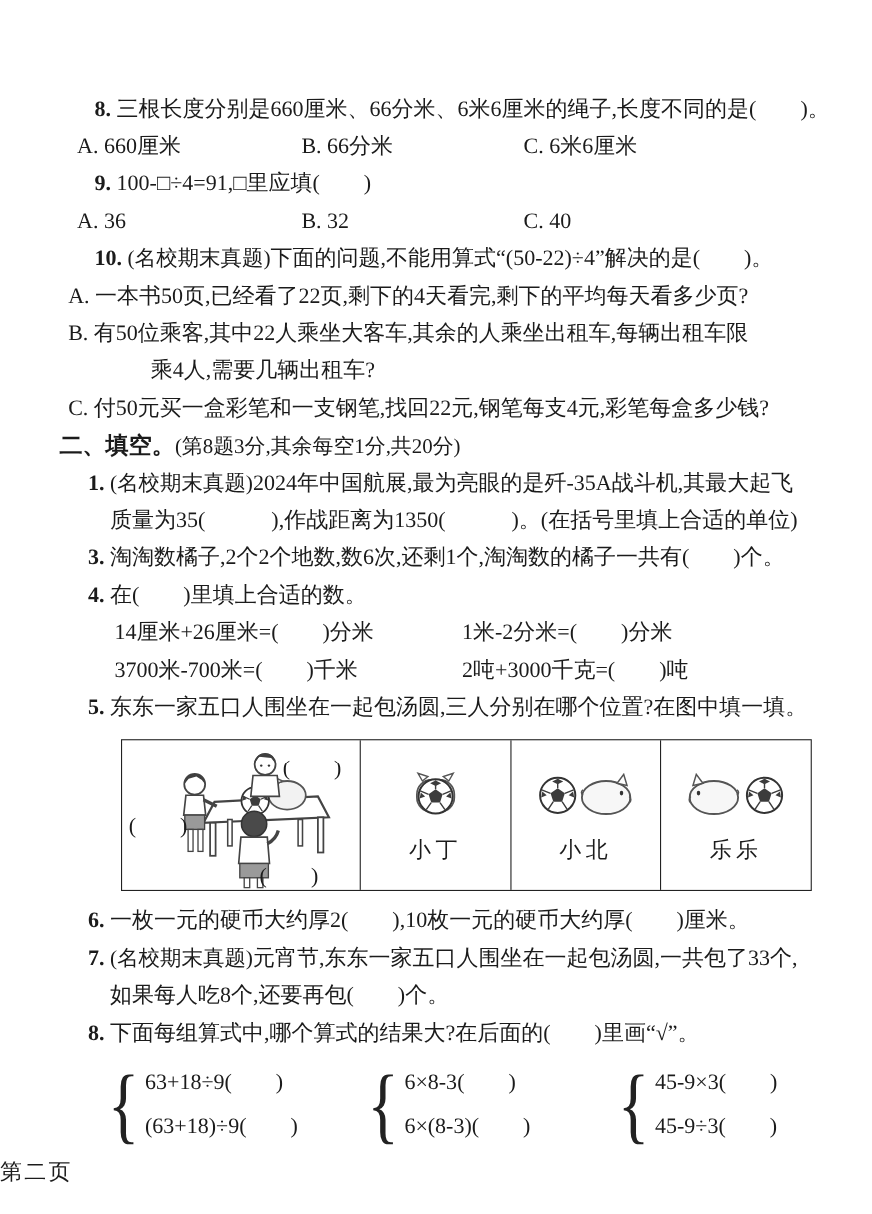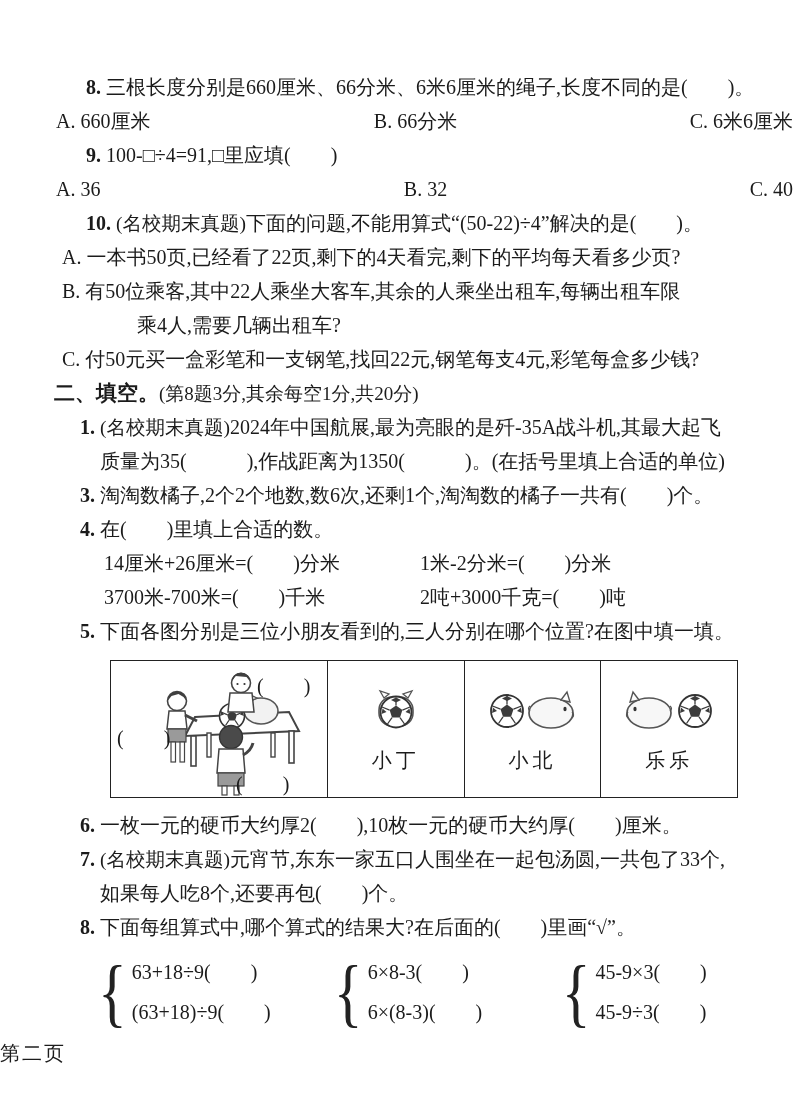--- a/index.html
+++ b/index.html
@@ -1,32 +1,32 @@
 <!DOCTYPE html>
 <html><head>
 <meta charset="utf-8">
 <style>
   html,body{margin:0;padding:0;}
   body{
     width:793px;height:1104px;background:#ffffff;
     font-family:"Liberation Serif","DejaVu Serif",serif;
     font-size:20px;color:#1b1b1b;overflow:hidden;
   }
-  .sheet{padding-top:70px;}
+  .sheet{padding-top:70px;margin-top:12px;}
   .line{line-height:34px;height:34px;white-space:nowrap;}
   .ind-q{padding-left:86px;}
   .ind-sub{padding-left:80px;}
   .ind-opt{padding-left:62px;}
   .ind-cont{padding-left:137px;}
   .ind-cont2{padding-left:100px;}
   .num{font-weight:bold;margin-right:5px;}
   .sect{padding-left:54px;}
   .sect .title{font-weight:bold;font-size:21px;}
   .sect .note{font-size:19px;}
-  .opts-row{display:flex;padding-left:56px;justify-content:space-between;}
+  .opts-row{display:flex;padding-left:70px;}
   .opts-row .optA{width:204px;}
   .opts-row .optB{width:202px;}
   .tworow{display:flex;padding-left:104px;}
   .tworow .col1{width:316px;}
   .kai{font-size:19.5px;}
   
   .figure{
     margin-left:110px;margin-top:12px;margin-bottom:10px;
     width:628px;height:138px;border:1.6px solid #222;
     display:flex;box-sizing:border-box;
@@ -89,21 +89,21 @@
   <div class="line ind-sub"><span class="num">4.</span><span>在(　　)里填上合适的数。</span></div>
   <div class="line tworow">
     <span class="col1">14厘米+26厘米=(　　)分米</span>
     <span class="col2">1米-2分米=(　　)分米</span>
   </div>
   <div class="line tworow">
     <span class="col1">3700米-700米=(　　)千米</span>
     <span class="col2">2吨+3000千克=(　　)吨</span>
   </div>
 
-  <div class="line ind-sub"><span class="num">5.</span><span>下面各图分别是三位小朋友看到的,三人分别在哪个位置?在图中填一填。</span></div>
+  <div class="line ind-sub"><span class="num">5.</span><span>东东一家五口人围坐在一起包汤圆,三人分别在哪个位置?在图中填一填。</span></div>
 
   <div class="figure">
     <div class="fig-scene">
       <svg width="216" height="135" viewBox="0 0 216 135">
 
         <polygon points="84,56 178,51 188,70 74,75" fill="#ffffff" stroke="#444" stroke-width="2"></polygon>
         <rect x="80" y="75" width="5" height="30" fill="#fff" stroke="#444" stroke-width="1.6"></rect>
         <rect x="96" y="72" width="4" height="24" fill="#fff" stroke="#444" stroke-width="1.4"></rect>
         <rect x="160" y="72" width="4" height="24" fill="#fff" stroke="#444" stroke-width="1.4"></rect>
         <rect x="178" y="70" width="5" height="32" fill="#fff" stroke="#444" stroke-width="1.6"></rect>

